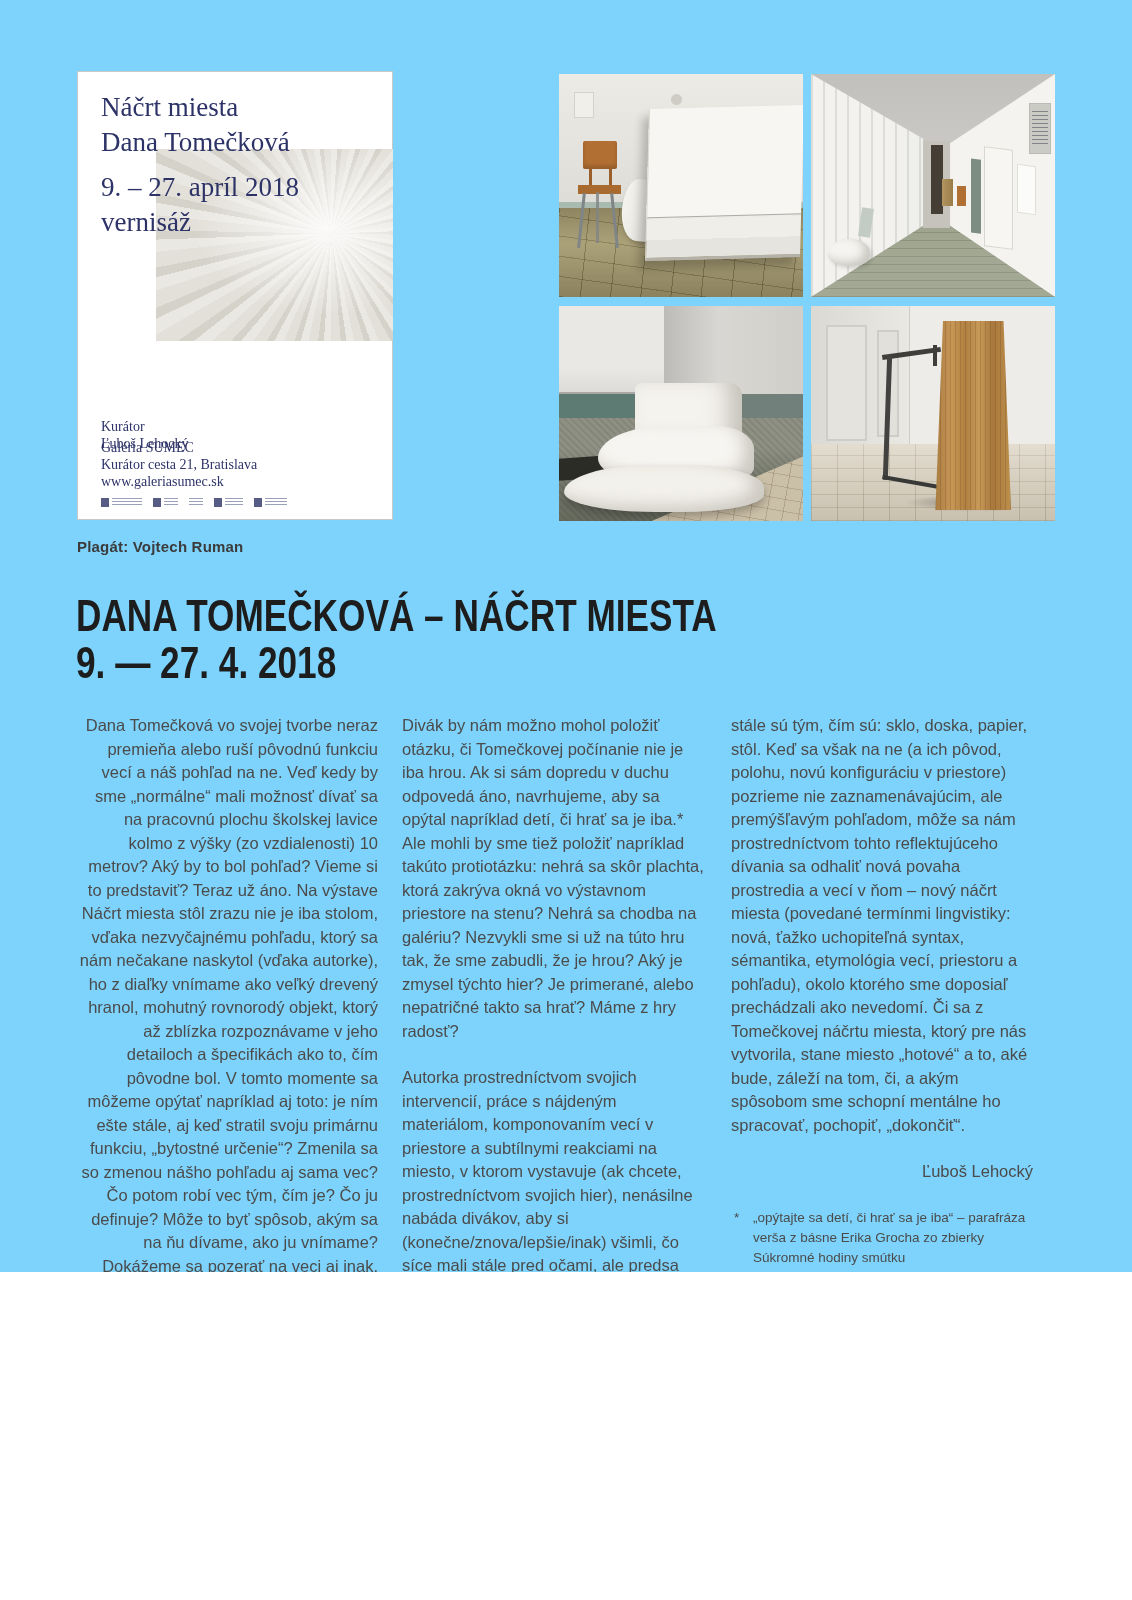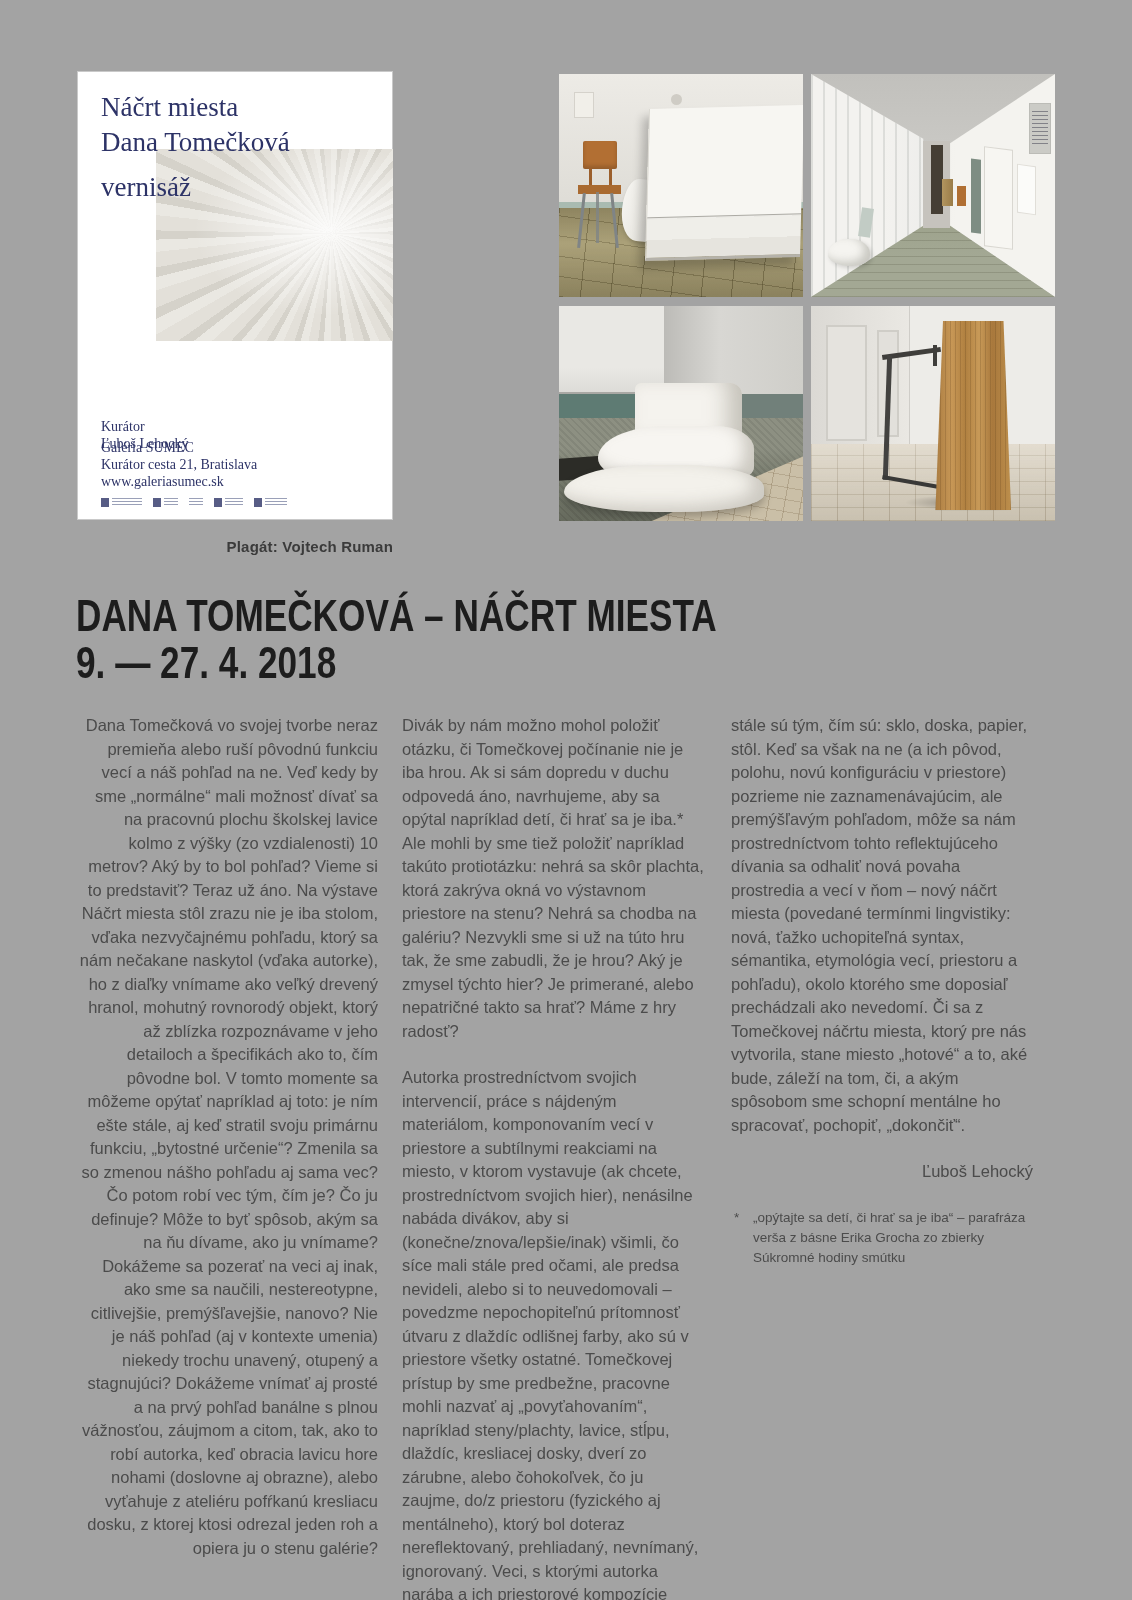--- a/index.html
+++ b/index.html
@@ -1,16 +1,16 @@
 <!DOCTYPE html>
 <html><head>
 <meta charset="utf-8">
 <style>
   html,body{margin:0;padding:0;background:#fff;}
-  .page{position:relative;width:1132px;height:1600px;background:#a3a3a3;overflow:hidden;
+  .page{position:relative;width:1132px;height:1272px;background:#7dd3fc;overflow:hidden;
         font-family:"Liberation Sans",sans-serif;}
 
   
   .poster{position:absolute;left:77px;top:71px;width:316px;height:449px;background:#fff;
           border:1px solid #c9c9c9;box-sizing:border-box;
           font-family:"Liberation Serif",serif;color:#2d3367;}
   .poster-texture{position:absolute;left:78px;top:77px;width:237px;height:192px;
           background:
             radial-gradient(ellipse at 72% 42%, rgba(255,255,255,.85) 0%, rgba(255,255,255,0) 55%),
             repeating-conic-gradient(from 12deg at 74% 44%, #eae8e2 0deg 4deg, #d5d2ca 4deg 7deg, #e3e0d9 7deg 12deg),
@@ -123,21 +123,21 @@
   .p4-leg-front{left:30.5%;top:23%;width:5px;height:58%;background:#434240;transform:rotate(2deg);}
   .p4-leg-rear{left:50%;top:18%;width:4px;height:10%;background:#3f3e3b;}
   .p4-bar-bot{left:29%;top:81%;width:24%;height:4px;background:#393937;transform:rotate(10deg);}
   .p4-board{left:51%;top:7%;width:31%;height:88%;clip-path:polygon(10% 0,90% 0,100% 100%,0 100%);
             background-image:repeating-linear-gradient(90deg,rgba(90,60,25,.22) 0 1px,transparent 1px 5px),
               linear-gradient(90deg,#a97b40,#c79756 22%,#b08040 40%,#c89a58 58%,#a8783c 76%,#bd8f4c 100%);
             filter:drop-shadow(-8px 8px 8px rgba(0,0,0,.18));}
 
   
   .caption{position:absolute;font-weight:bold;font-size:15px;color:#3b3b3b;letter-spacing:.2px;}
-  .caption-left{top:538px;left:77px;width:316px;text-align:right;}
+  .caption-left{top:538px;left:77px;width:316px;text-align:left;}
   .caption-right{top:538px;left:559px;width:496px;text-align:right;}
 
   
   .heading{position:absolute;left:76px;top:592px;margin:0;color:#1d1d1d;font-weight:bold;
            font-size:44px;line-height:47px;white-space:nowrap;
            transform:scaleX(.8);transform-origin:0 0;}
   .heading span{display:block;}
 
   
   .col{position:absolute;top:714px;width:302px;font-size:16.5px;line-height:23.5px;color:#4b4b4b;}
@@ -152,20 +152,21 @@
 
 <div class="page">
 
   <div class="poster">
     <div class="poster-texture abs"></div>
     <div class="poster-title">
       <div>Náčrt miesta</div>
       <div>Dana Tomečková</div>
     </div>
     <div class="poster-info">
+      <div>9. – 27. apríl 2018</div>
       <div>vernisáž</div>
     </div>
     <div class="poster-small pos-curator">
       <div>Kurátor</div>
       <div>Ľuboš Lehocký</div>
     </div>
     <div class="poster-small pos-gallery">
       <div>Galéria SUMEC</div>
       <div>Kurátor cesta 21, Bratislava</div>
       <div>www.galeriasumec.sk</div>

